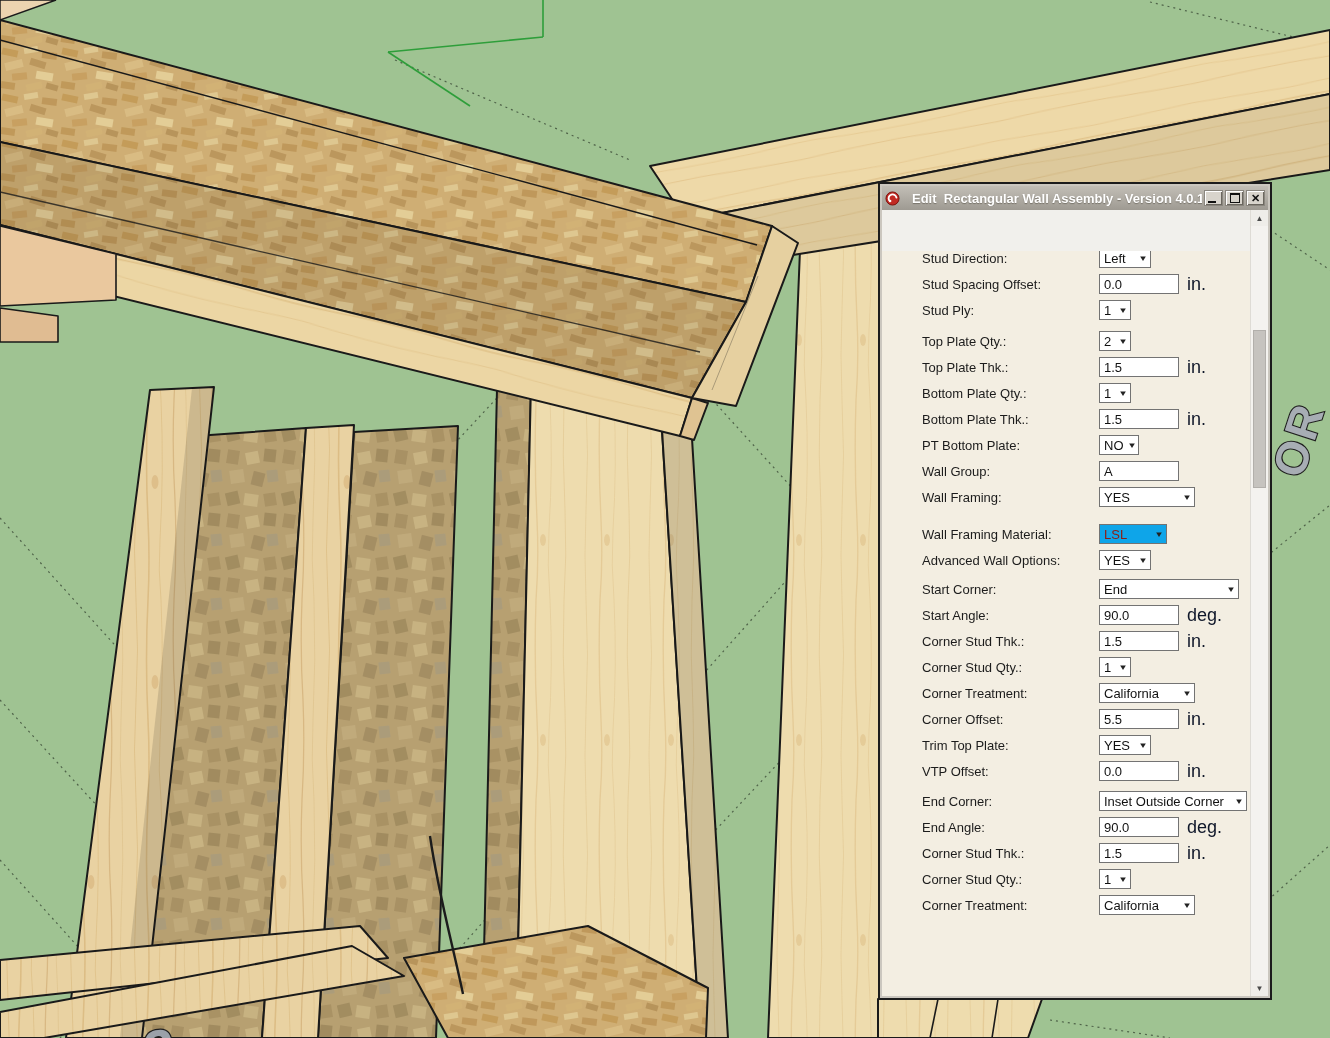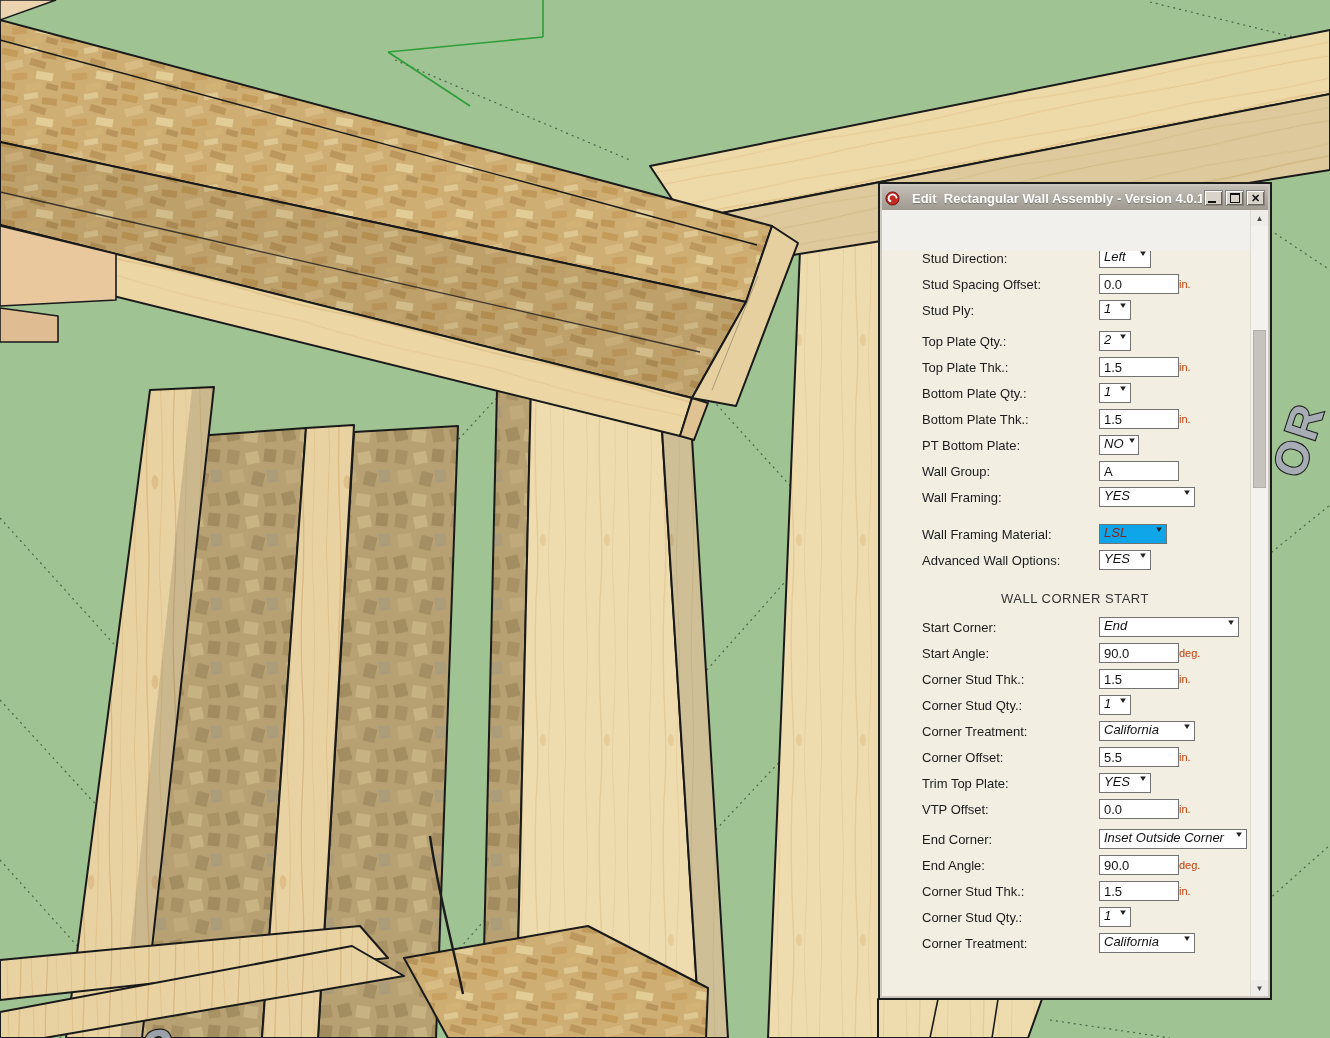--- a/index.html
+++ b/index.html
@@ -29,27 +29,27 @@
   .btn{font-family:"Liberation Sans",sans-serif;font-size:13px;color:#111;
        padding:2px 11px;background:linear-gradient(#f8f7f6,#dcdad6);
        border:1px solid #858585;border-radius:3px;}
 
   .form{position:absolute;left:0;right:17px;top:41px;bottom:0;background:#f3eee2;
         padding-left:40px;box-sizing:border-box;overflow:hidden;}
   .form-row{height:26px;display:flex;align-items:center;}
   .form-row:first-child{margin-top:-6px;}
   .flabel{width:177px;flex:none;font-size:13px;color:#1c1c1c;}
   .sel{box-sizing:border-box;height:20px;background:#fff;border:1px solid #737373;
-       display:flex;align-items:flex-start;justify-content:space-between;padding:0 3px 0 4px;
-       font-size:13px;color:#111;flex:none;font-style:italic;}
+       display:flex;align-items:center;justify-content:space-between;padding:0 3px 0 4px;
+       font-size:13px;color:#111;flex:none;}
   .sel.pink{background:#0ea5e9;color:#8b2017;}
   .selarrow{font-size:8px;color:#222;margin-left:4px;transform:scaleX(1.2);}
   .tin{box-sizing:border-box;height:20px;border:1px solid #737373;background:#fff;
        font-family:"Liberation Sans",sans-serif;font-size:13px;color:#111;padding:0 4px;flex:none;}
-  .unit{font-size:11px;color:#c2410c;}
+  .unit{font-size:18px;color:#0f172a;margin-left:8px;}
   .form-header{height:26px;display:flex;align-items:center;justify-content:center;
                font-size:13px;color:#333;letter-spacing:.5px;margin-right:23px;}
 
   .scrollbar{position:absolute;right:0;top:0;bottom:0;width:17px;background:#f4f2ef;
              border-left:1px solid #dedbd5;}
   .sbtn{position:absolute;left:0;right:0;height:16px;display:flex;align-items:center;
         justify-content:center;font-size:8px;color:#4a4a4a;background:#efede9;}
   .sbtn.up{top:0;} .sbtn.down{bottom:0;}
   .sthumb{position:absolute;left:2px;right:2px;top:120px;height:156px;
           background:#c6c3bf;border:1px solid #b2afab;}
@@ -283,21 +283,20 @@
                 <span class="selarrow">▼</span>
               </div>
             </div>
             <div class="form-row">
               <span class="flabel">Advanced Wall Options:</span>
               <div class="sel" style="width: 52px;">
                 <span>YES</span>
                 <span class="selarrow">▼</span>
               </div>
             </div>
-            <div class="form-header" style="margin-top: 12px;">WALL CORNER START</div>
             <div class="form-row" style="margin-top: 3px;">
               <span class="flabel">Start Corner:</span>
               <div class="sel" style="width: 140px;">
                 <span>End</span>
                 <span class="selarrow">▼</span>
               </div>
             </div>
             <div class="form-row">
               <span class="flabel">Start Angle:</span>
               <input class="tin" value="90.0" style="width: 80px;">

